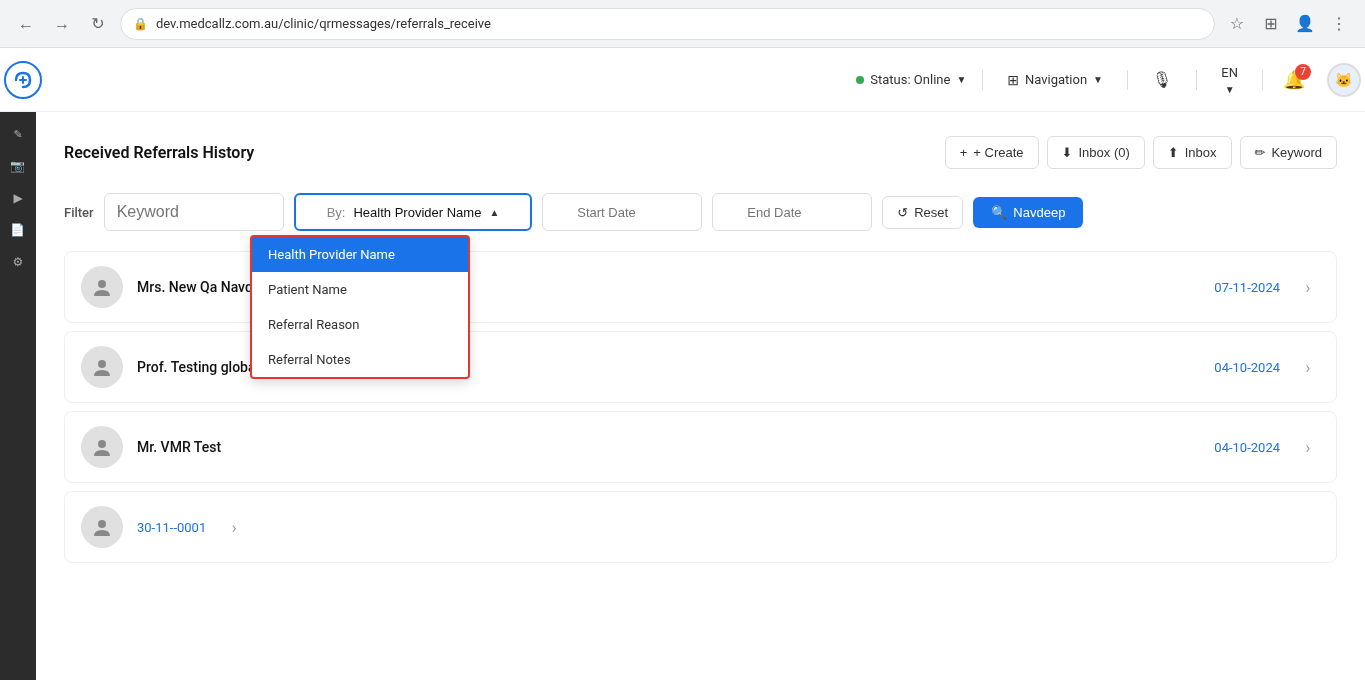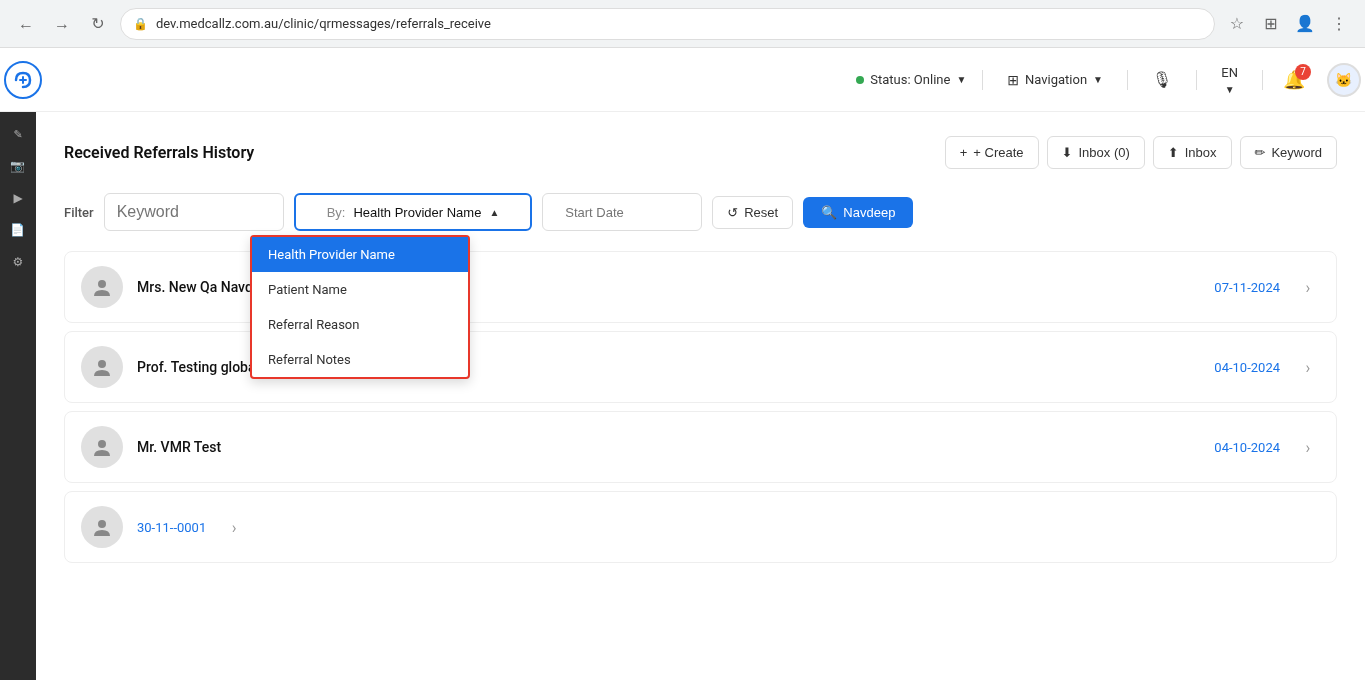--- a/index.html
+++ b/index.html
@@ -192,21 +192,21 @@
       display: flex; align-items: center; gap: 8px;
       white-space: nowrap;
       position: relative;
     }
     .filter-by-label { color: #888; }
     .filter-by-value { color: #111; font-weight: 500; }
     .date-input {
       height: 38px;
       border: 1px solid #ddd;
       border-radius: 6px;
-      padding: 0 10px 0 22px;
+      padding: 0 10px 0 34px;
       font-size: 13px;
       color: #999;
       width: 160px;
       outline: none;
       position: relative;
     }
     .date-wrapper {
       position: relative;
       display: flex;
       align-items: center;
@@ -408,20 +408,24 @@
           <div class="dropdown-item active">Health Provider Name</div>
           <div class="dropdown-item">Patient Name</div>
           <div class="dropdown-item">Referral Reason</div>
           <div class="dropdown-item">Referral Notes</div>
         </div>
 
         <div class="date-wrapper">
           <span class="date-icon">📅</span>
           <input class="date-input" type="text" placeholder="Start Date" style="">
         </div>
+        <div class="date-wrapper">
+          <span class="date-icon">📅</span>
+          <input class="date-input" type="text" placeholder="End Date" style="">
+        </div>
         <button class="btn-reset">
           <span>↺</span>
           <span>Reset</span>
         </button>
         <button class="btn-search">
           <span>🔍</span>
           <span>Navdeep</span>
         </button>
       </div>
 

